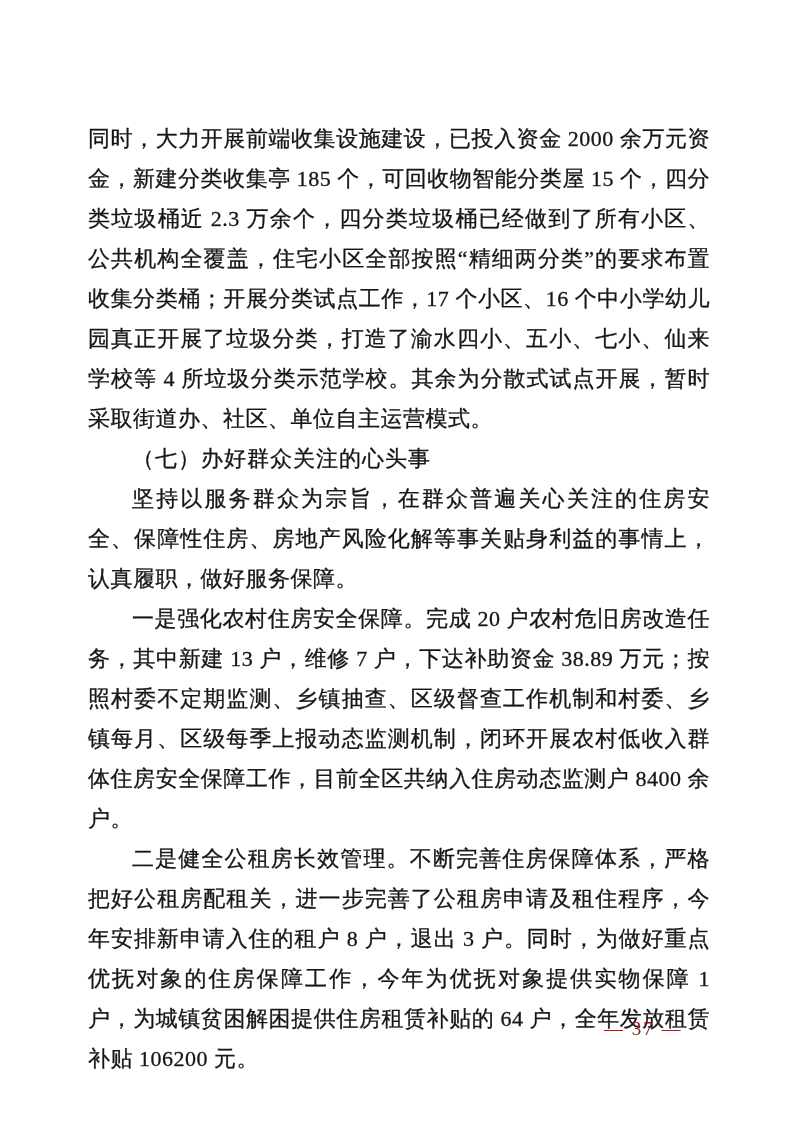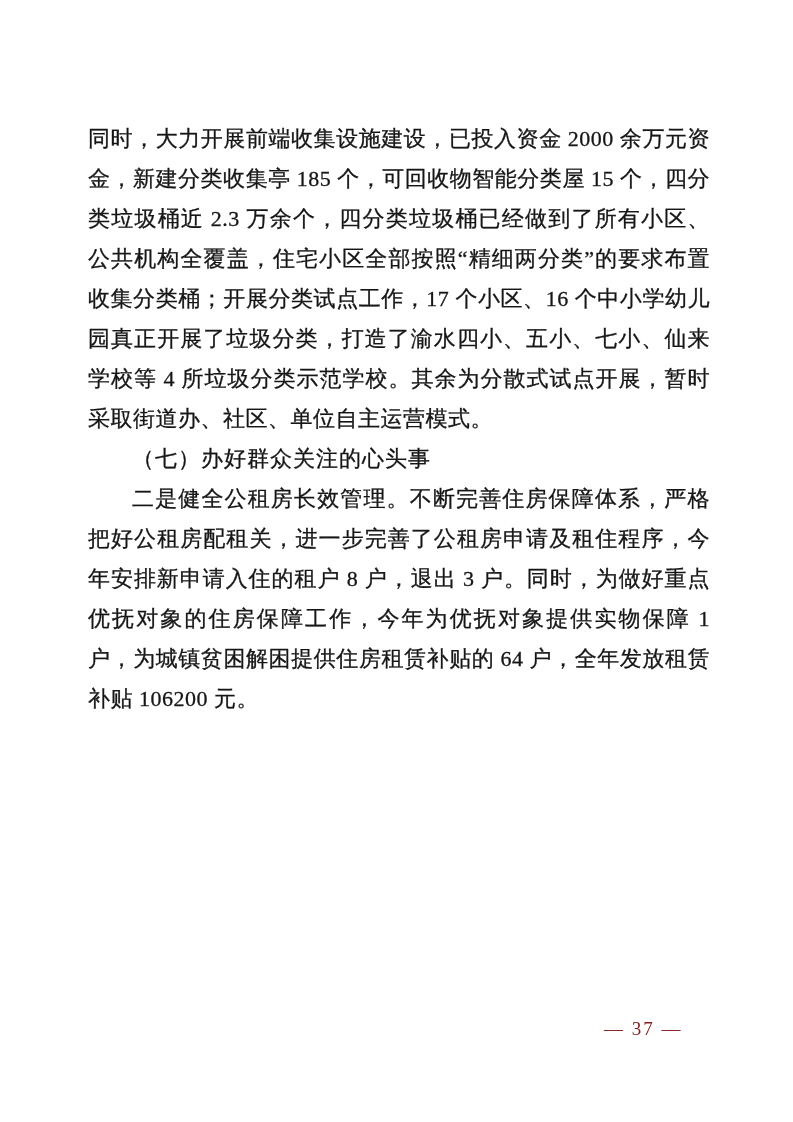--- a/index.html
+++ b/index.html
@@ -54,18 +54,20 @@
   }
 </style>
 </head>
 <body>
 
 <div class="page">
 
   <div class="text-block">
     <p class="para-continued">同时，大力开展前端收集设施建设，已投入资金 2000 余万元资金，新建分类收集亭 185 个，可回收物智能分类屋 15 个，四分类垃圾桶近 2.3 万余个，四分类垃圾桶已经做到了所有小区、公共机构全覆盖，住宅小区全部按照“精细两分类”的要求布置收集分类桶；开展分类试点工作，17 个小区、16 个中小学幼儿园真正开展了垃圾分类，打造了渝水四小、五小、七小、仙来学校等 4 所垃圾分类示范学校。其余为分散式试点开展，暂时采取街道办、社区、单位自主运营模式。</p>
     <p class="section-heading">（七）办好群众关注的心头事</p>
+    <p class="para-indent">坚持以服务群众为宗旨，在群众普遍关心关注的住房安全、保障性住房、房地产风险化解等事关贴身利益的事情上，认真履职，做好服务保障。</p>
+    <p class="para-indent">一是强化农村住房安全保障。完成 20 户农村危旧房改造任务，其中新建 13 户，维修 7 户，下达补助资金 38.89 万元；按照村委不定期监测、乡镇抽查、区级督查工作机制和村委、乡镇每月、区级每季上报动态监测机制，闭环开展农村低收入群体住房安全保障工作，目前全区共纳入住房动态监测户 8400 余户。</p>
     <p class="para-indent">二是健全公租房长效管理。不断完善住房保障体系，严格把好公租房配租关，进一步完善了公租房申请及租住程序，今年安排新申请入住的租户 8 户，退出 3 户。同时，为做好重点优抚对象的住房保障工作，今年为优抚对象提供实物保障 1 户，为城镇贫困解困提供住房租赁补贴的 64 户，全年发放租赁补贴 106200 元。</p>
   </div>
 
   <div class="footer-page-number">— 37 —</div>
 
 </div>
 
 </body></html>

